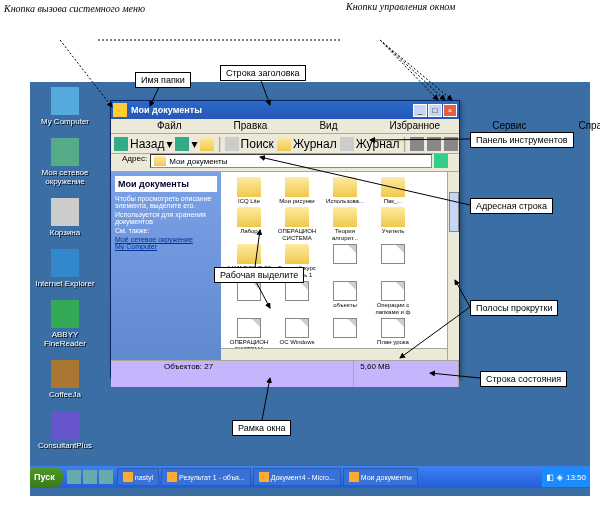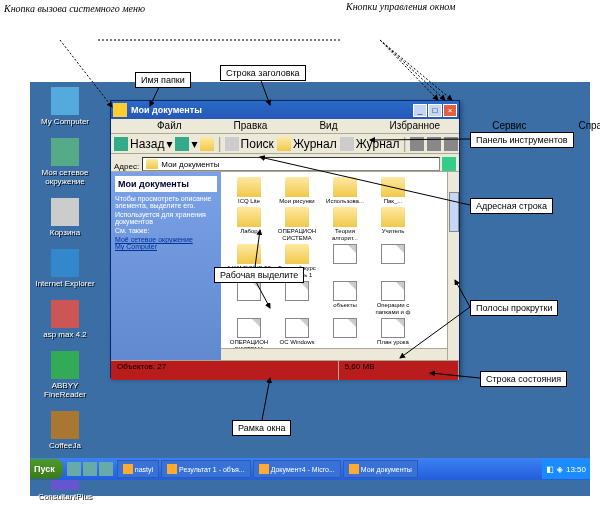--- a/index.html
+++ b/index.html
@@ -14,43 +14,43 @@
 .window { position:absolute; left:80px; top:18px; width:350px; height:278px; background:#ece9d8; border:1px solid #0a246a; box-shadow:2px 2px 4px rgba(0,0,0,0.3); }
 .titlebar { height:18px; background:linear-gradient(#2a6ac8,#2757b8); display:flex; align-items:center; padding:0 2px; }
 .titlebar .sys { width:14px; height:14px; background:#ffcc33; margin-right:4px; }
 .titlebar .ttl { color:#fff; font-size:9px; font-weight:bold; flex:1; }
 .winbtn { width:14px; height:13px; background:#c5d6f7; border:1px solid #fff; margin-left:1px; font-size:8px; text-align:center; line-height:11px; }
 .menubar { height:15px; background:#ece9d8; display:flex; border-bottom:1px solid #aca899; }
 .menubar span { font-size:10px; padding:1px 6px; color:#000;margin-left:40px; }
 .toolbar { height:20px; background:#ece9d8; display:flex; align-items:center; border-bottom:1px solid #aca899; padding:0 3px; gap:3px; }
 .tbtn { display:flex; align-items:flex-start; gap:2px; font-size:12px; }
 .tbtn .ico { width:14px; height:14px; }
-.addrbar { height:18px; background:#ece9d8; display:flex; align-items:flex-end; border-bottom:1px solid #aca899; padding:0 3px; }
+.addrbar { height:18px; background:#ece9d8; display:flex; align-items:flex-start; border-bottom:1px solid #aca899; padding:0 11px; }
 .addrbar .lbl { font-size:8px; margin-right:3px; }
 .addrbar .field { flex:1; height:14px; background:#fff; border:1px inset #888; font-size:8px; padding:1px 3px; display:flex; align-items:center; }
 .addrbar .go { width:14px; height:14px; background:#3c8; margin-left:2px; }
 
 .workarea { height:188px; display:flex; background:#fff; }
 .tasks { width:110px; background:linear-gradient(#7ba2e7,#6189d0); padding:4px; }
 .tasks h3 { font-size:9px; font-weight:bold; color:#003; background:#fff; padding:3px; margin-bottom:3px; }
 .tasks p { font-size:7px; color:#fff; margin:2px 0; }
 .tasks a { font-size:7px; color:#039; display:block; text-decoration:underline; }
 .files { flex:1; position:relative; overflow:hidden; padding:4px; }
 .frow { display:flex; flex-wrap:wrap; }
 .fitem { width:46px; text-align:center; margin:1px; }
 .fitem .fico { width:24px; height:20px; margin:0 auto 1px; }
 .fitem .fl { font-size:6px; color:#000; word-break:break-word; line-height:7px; }
 .scroll-v { position:absolute; right:0; top:0; bottom:0; width:12px; background:#ece9d8; border-left:1px solid #aca899; }
 .scroll-v .thumb { position:absolute; left:1px; width:10px; top:20px; height:40px; background:#c5d6f7; border:1px solid #888; }
 .scroll-h { position:absolute; left:0; right:12px; bottom:0; height:12px; background:#ece9d8; border-top:1px solid #aca899; }
 
-.statusbar { height:20px; background:#b91c1c; border-top:1px solid #aca899; display:flex; font-size:8px; }
+.statusbar { height:27px; background:#c4b5fd; border-top:1px solid #aca899; display:flex; font-size:8px;padding-left:47px; }
 .statusbar .cell { border-right:1px solid #aca899; padding:1px 6px; }
 
-.taskbar { position:absolute; left:0; right:0; bottom:16px; height:22px; background:linear-gradient(#3c81f3,#245edb); display:flex; align-items:center; }
+.taskbar { position:absolute; left:0; right:0; bottom:8px; height:22px; background:linear-gradient(#3c81f3,#245edb); display:flex; align-items:center; }
 .start { height:20px; background:linear-gradient(#4c9a2a,#3c7a1a); color:#fff; font-size:9px; font-weight:bold; padding:0 8px 0 4px; display:flex; align-items:center; border-radius:0 8px 8px 0; }
 .qlaunch { display:flex; gap:2px; margin:0 4px; }
 .qlaunch .q { width:14px; height:14px; background:#6aa; }
 .tasks-btns { display:flex; gap:2px; }
 .taskbtn { height:18px; background:#3972d6; color:#fff; font-size:7px; padding:0 5px; display:flex; align-items:center; gap:2px; border:1px solid #2a5bb8; }
 .tray { margin-left:auto; height:20px; background:#1a8cff; display:flex; align-items:center; padding:0 4px; gap:3px; font-size:8px; color:#fff; }
 
 .callout { position:absolute; background:#fff; border:1px solid #000; font-size:9px; padding:2px 5px; text-align:center; z-index:10; }
 .anno { position:absolute; font-size:10px; font-style:italic; font-family:'Times New Roman',serif; z-index:11; }
 
@@ -81,24 +81,20 @@
         <div class="img" style="background:#5a8"></div>
         <div class="lbl">Моя сетевое окружение</div>
       </div>
       <div class="desk-icon">
         <div class="img" style="background:#ccc"></div>
         <div class="lbl">Корзина</div>
       </div>
       <div class="desk-icon">
         <div class="img" style="background:#38c"></div>
         <div class="lbl">Internet Explorer</div>
-      </div>
-      <div class="desk-icon">
-        <div class="img" style="background:#c55"></div>
-        <div class="lbl">asp max 4.2</div>
       </div>
       <div class="desk-icon">
         <div class="img" style="background:#3a5"></div>
         <div class="lbl">ABBYY FineReader</div>
       </div>
       <div class="desk-icon">
         <div class="img" style="background:#a73"></div>
         <div class="lbl">CoffeeJa</div>
       </div>
       <div class="desk-icon">

